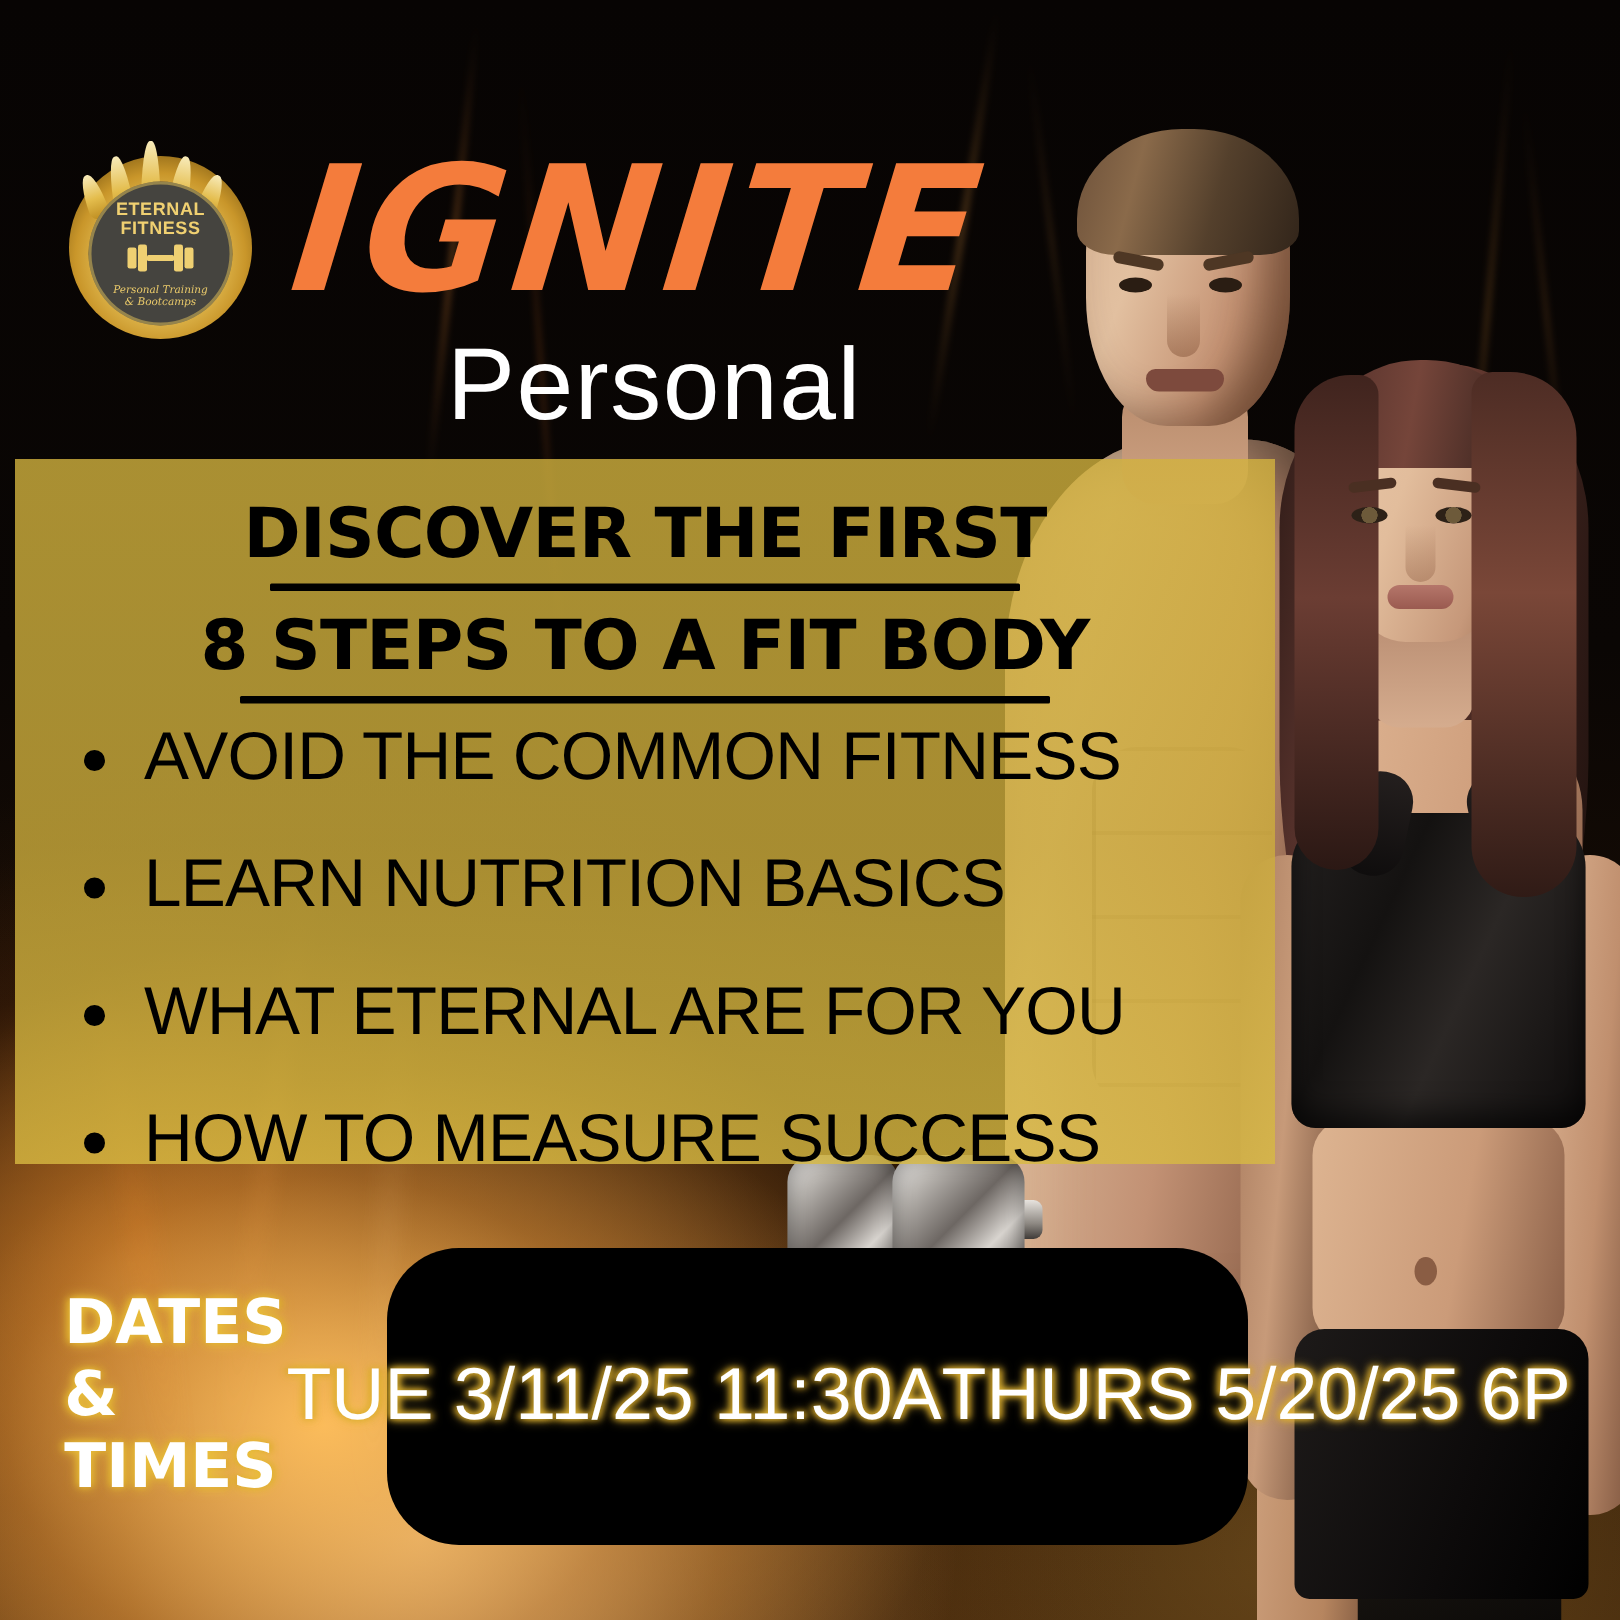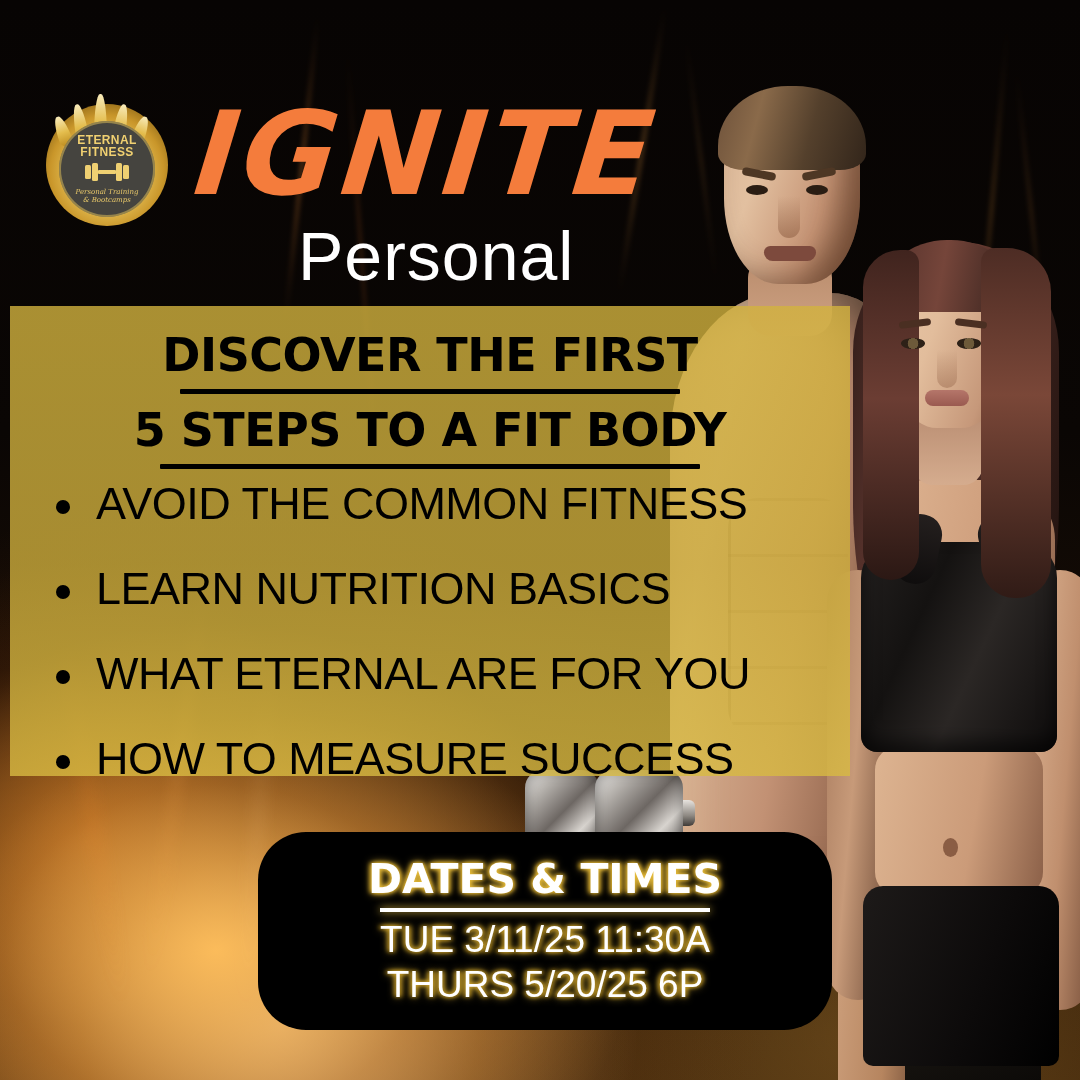--- a/index.html
+++ b/index.html
@@ -313,36 +313,36 @@
   }
   .bullets li::before {
     content: ""; position: absolute; left: 12px; top: 22px;
     width: 14px; height: 14px; background: #000; border-radius: 50%;
   }
 
   
   .dates-box {
     position: absolute; left: 258px; top: 832px; width: 574px; height: 198px;
     background: #000; border-radius: 48px;
-    display: flex; flex-direction: column; align-items: center; justify-content: center;
+    display: flex; flex-direction: row; align-items: center; justify-content: center;
   }
   .dates-title {
     font-family: "DejaVu Sans", sans-serif;
     font-weight: bold; font-size: 41px; color: #fff;
     text-shadow: 0 0 9px rgba(240,200,70,.95), 2px 0 4px rgba(215,165,35,.9), -2px 0 4px rgba(215,165,35,.9);
     padding-bottom: 4px;
   }
   .dates-title-rule {
     width: 330px; height: 4px; background: #fff;
     box-shadow: 0 0 8px rgba(240,200,70,.95);
     margin: 1px 0 5px;
   }
   .date-line {
     font-family: "Liberation Sans", sans-serif;
-    font-size: 37px; color: #fff; line-height: 1.22; font-weight: 400;
+    font-size: 49px; color: #fff; line-height: 1.22; font-weight: 400;
     text-shadow: 0 0 8px rgba(240,200,70,.9), 2px 0 4px rgba(210,160,30,.85), -2px 0 4px rgba(210,160,30,.85);
     white-space: nowrap;
   }
 </style>
 </head>
 <body>
 
 <div id="poster">
 
   <div class="bg-base"></div>
@@ -433,21 +433,21 @@
   <div class="ignite">IGNITE</div>
   <div class="webinar">Personal</div>
 
   <div class="gold-panel">
     <div class="panel-inner">
       <div class="headline h1">
         <span>DISCOVER THE FIRST</span>
         <div class="rule"></div>
       </div>
       <div class="headline h2">
-        <span>5 STEPS TO A FIT BODY</span>
+        <span>8 STEPS TO A FIT BODY</span>
         <div class="rule"></div>
       </div>
 
       <ul class="bullets">
         <li>AVOID THE COMMON FITNESS</li>
         <li>LEARN NUTRITION BASICS</li>
         <li>WHAT ETERNAL ARE FOR YOU</li>
         <li>HOW TO MEASURE SUCCESS</li>
       </ul>
     </div>

